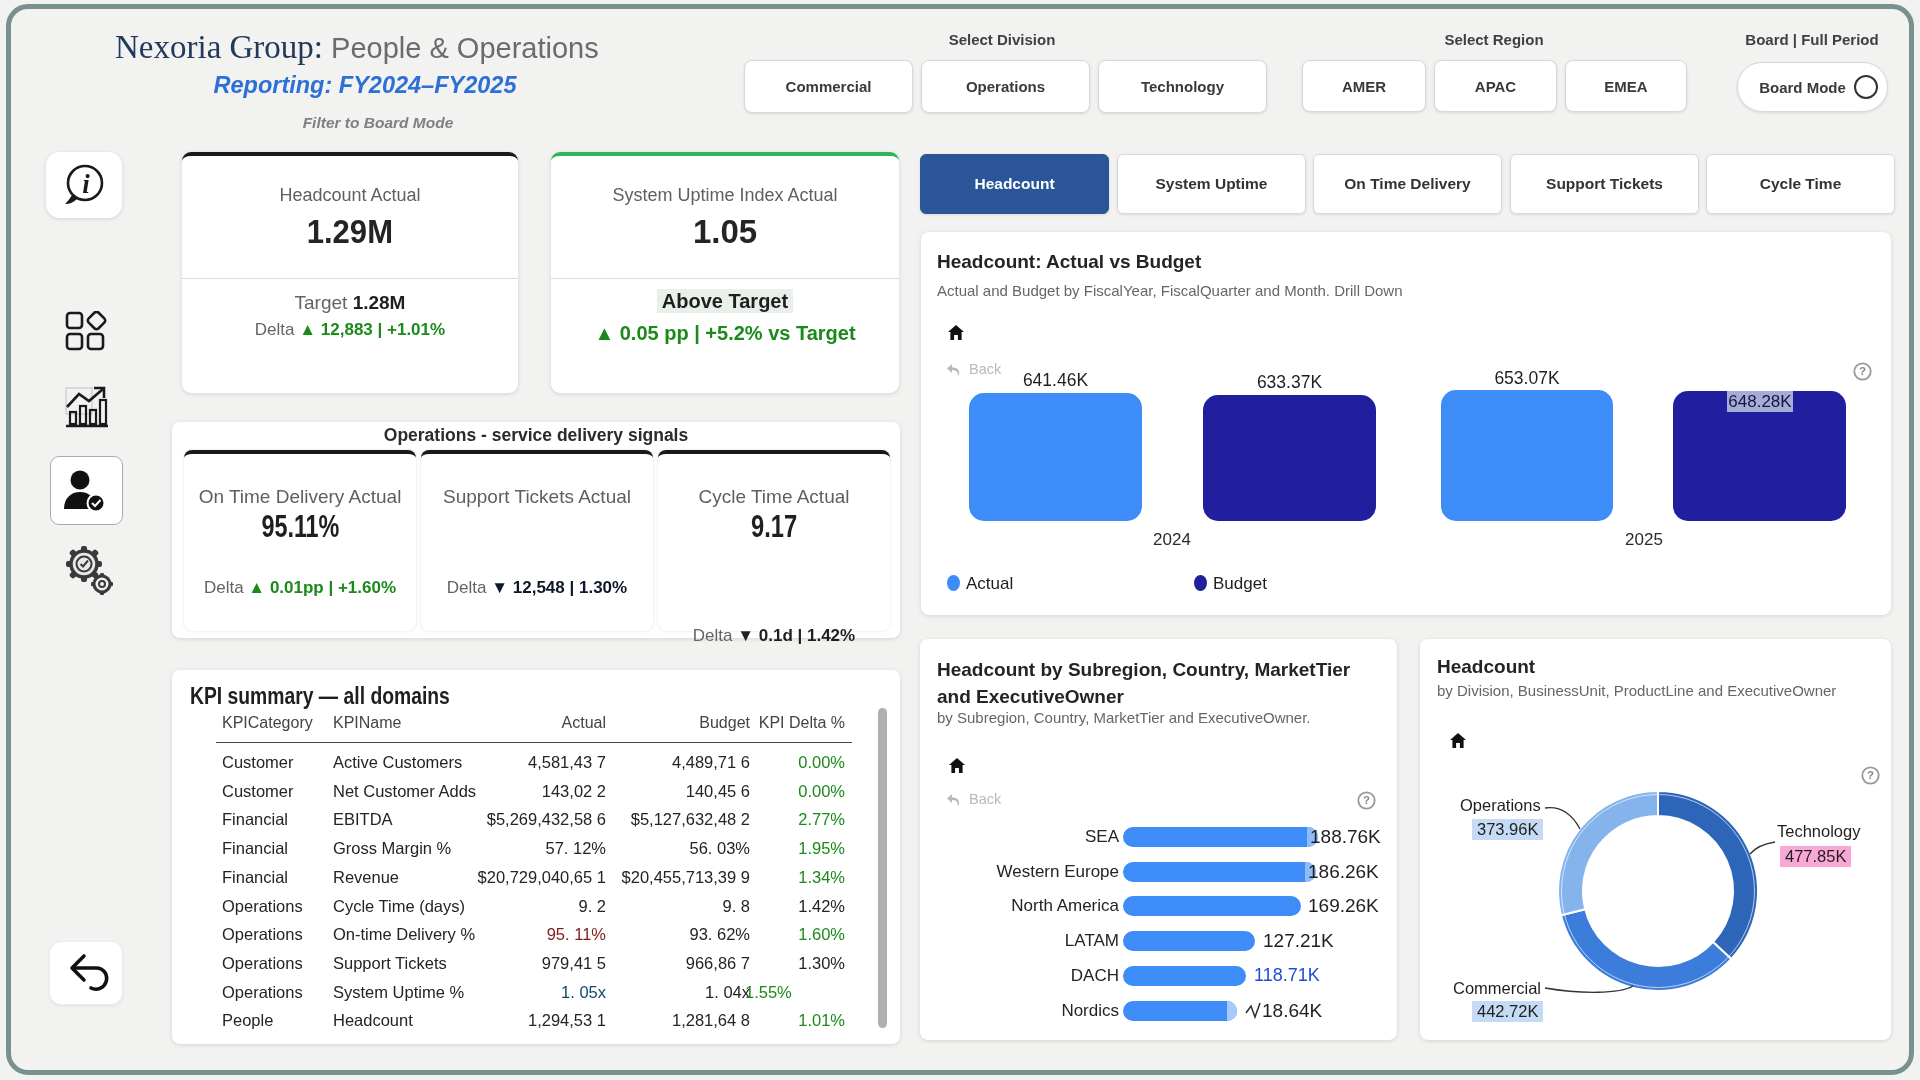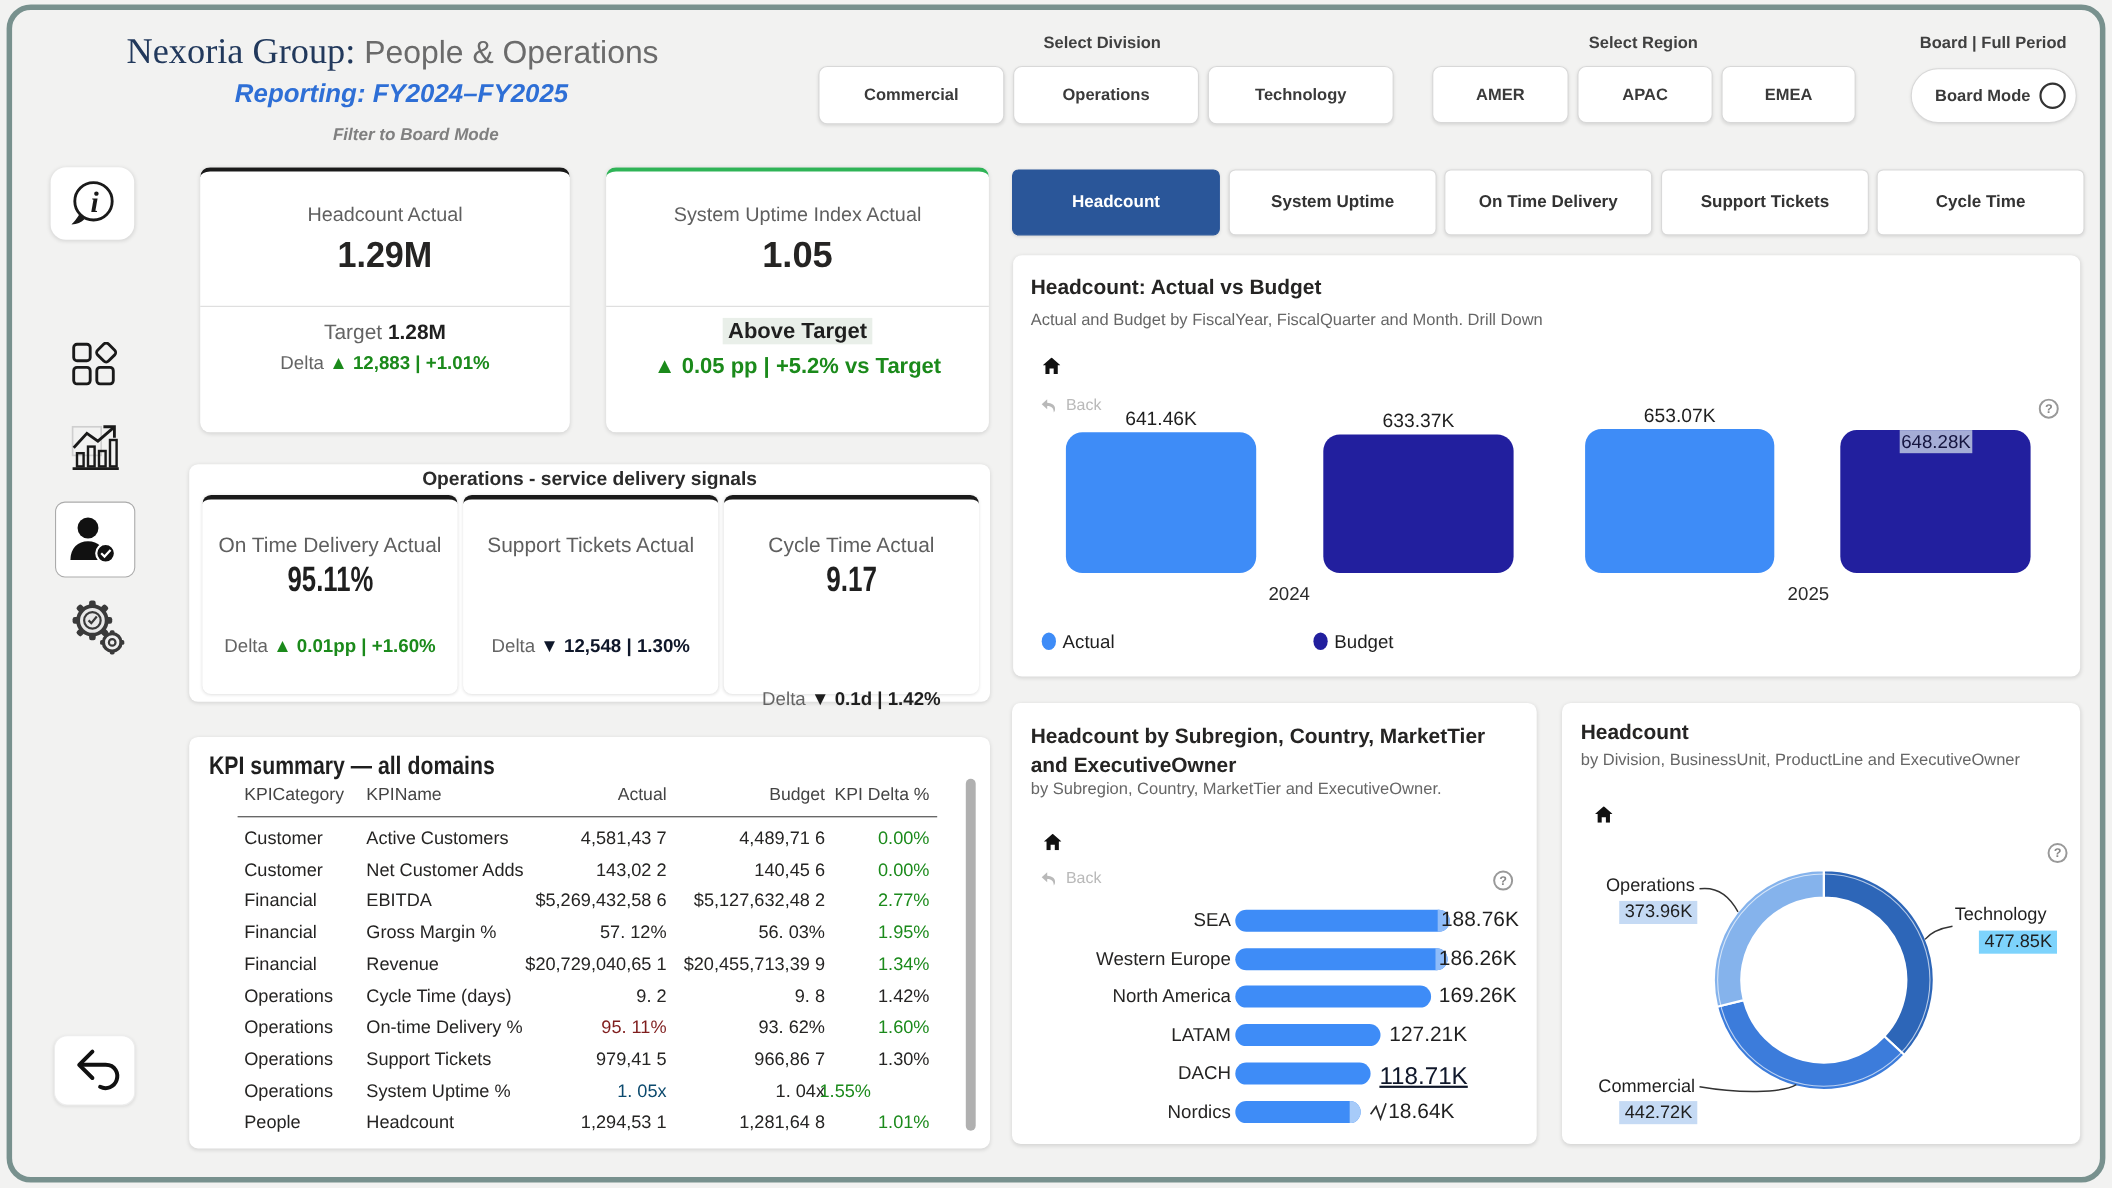--- a/index.html
+++ b/index.html
@@ -263,21 +263,21 @@
       <div class="abs" style="left:385px; top:222.7px; width:11px; height:20px; background:#8fbcf9; border-radius:0 10px 10px 0;"></div>
       <div class="abs" style="left:388px; top:221.7px; font-size:19px; color:#1f1f1f;">186.26K</div>
       <div class="abs" style="left:0; top:257.4px; width:199px; text-align:right; font-size:17px; color:#252423;">North America</div>
       <div class="abs" style="left:203px; top:257.4px; width:178px; height:20px; background:#3e8cf7; border-radius:10px;"></div>
       <div class="abs" style="left:388px; top:256.4px; font-size:19px; color:#1f1f1f;">169.26K</div>
       <div class="abs" style="left:0; top:292.1px; width:199px; text-align:right; font-size:17px; color:#252423;">LATAM</div>
       <div class="abs" style="left:203px; top:292.1px; width:132px; height:20px; background:#3e8cf7; border-radius:10px;"></div>
       <div class="abs" style="left:343px; top:291.1px; font-size:19px; color:#1f1f1f;">127.21K</div>
       <div class="abs" style="left:0; top:326.8px; width:199px; text-align:right; font-size:17px; color:#252423;">DACH</div>
       <div class="abs" style="left:203px; top:326.8px; width:123px; height:20px; background:#3e8cf7; border-radius:10px;"></div>
-      <div class="abs" style="left:334px; top:325.8px; font-size:22px; color:#0f172a;text-decoration:underline;">118.71K</div>
+      <div class="abs" style="left:334px; top:325.8px; font-size:18px; color:#1d4ed8;">118.71K</div>
       <div class="abs" style="left:0; top:361.5px; width:199px; text-align:right; font-size:17px; color:#252423;">Nordics</div>
       <div class="abs" style="left:203px; top:361.5px; width:114px; height:20px; background:#3e8cf7; border-radius:10px;"></div>
       <div class="abs" style="left:342px; top:360.5px; font-size:19px; color:#1f1f1f;">18.64K</div>
       <div class="abs" style="left:307px; top:361.5px; width:10px; height:20px; background:#a7cbf9; border-radius:0 10px 10px 0;"></div>
       <svg class="abs" style="left:324px; top:360.5px;" width="24" height="24" viewBox="0 0 24 24">
         <path d="M2 13 L7 6 L11 17 L16 3" fill="none" stroke="#fff" stroke-width="5"></path>
         <path d="M2 13 L7 6 L11 17 L16 3" fill="none" stroke="#2b2b2b" stroke-width="1.5"></path>
       </svg>
     </div>
 </div>
@@ -298,17 +298,17 @@
         <path d="M311.28992229692085,320.03372170998216 A100,100 0 0 1 140.97887795083017,276.2260577956896 L165.23415846312264,270.16954334676717 A75,75 0 0 0 292.96744172269064,303.02529128248665 Z" fill="#3c7cdb" stroke="#fff" stroke-width="2"></path>
         <path d="M140.97887795083017,276.2260577956896 A100,100 0 0 1 237.99999999999997,152 L237.99999999999997,177 A75,75 0 0 0 165.23415846312264,270.16954334676717 Z" fill="#85b3ec" stroke="#fff" stroke-width="2"></path>
         <circle cx="238" cy="252" r="96.5" fill="none" stroke="#fff" stroke-width="1" opacity="0.65"></circle>
         <path d="M125,169 C140,167 152,175 160,190" fill="none" stroke="#333" stroke-width="1.3"></path>
         <path d="M355,203 C343,205 334,210 330,215" fill="none" stroke="#333" stroke-width="1.3"></path>
         <path d="M125,349 C160,355 200,355 213,347" fill="none" stroke="#333" stroke-width="1.3"></path>
       </svg>
       <div class="abs" style="left:40px; top:157px; font-size:16.5px; color:#1f1f1f;">Operations</div>
       <div class="abs" style="left:52px; top:180px; font-size:16.5px; color:#1f1f1f; background:#c5daf4; padding:1px 5px;">373.96K</div>
       <div class="abs" style="left:357px; top:183px; font-size:16.5px; color:#1f1f1f;">Technology</div>
-      <div class="abs" style="left:379px; top:207px; font-size:16.5px; color:#1f1f1f; background:#7dd3fc; padding:1px 5px;">477.85K</div>
+      <div class="abs" style="left:360px; top:207px; font-size:16.5px; color:#1f1f1f; background:#f9a8d4; padding:1px 5px;">477.85K</div>
       <div class="abs" style="left:33px; top:340px; font-size:16.5px; color:#1f1f1f;">Commercial</div>
       <div class="abs" style="left:52px; top:362px; font-size:16.5px; color:#1f1f1f; background:#c5daf4; padding:1px 5px;">442.72K</div>
     </div>
 </div>
 
 </body></html>

